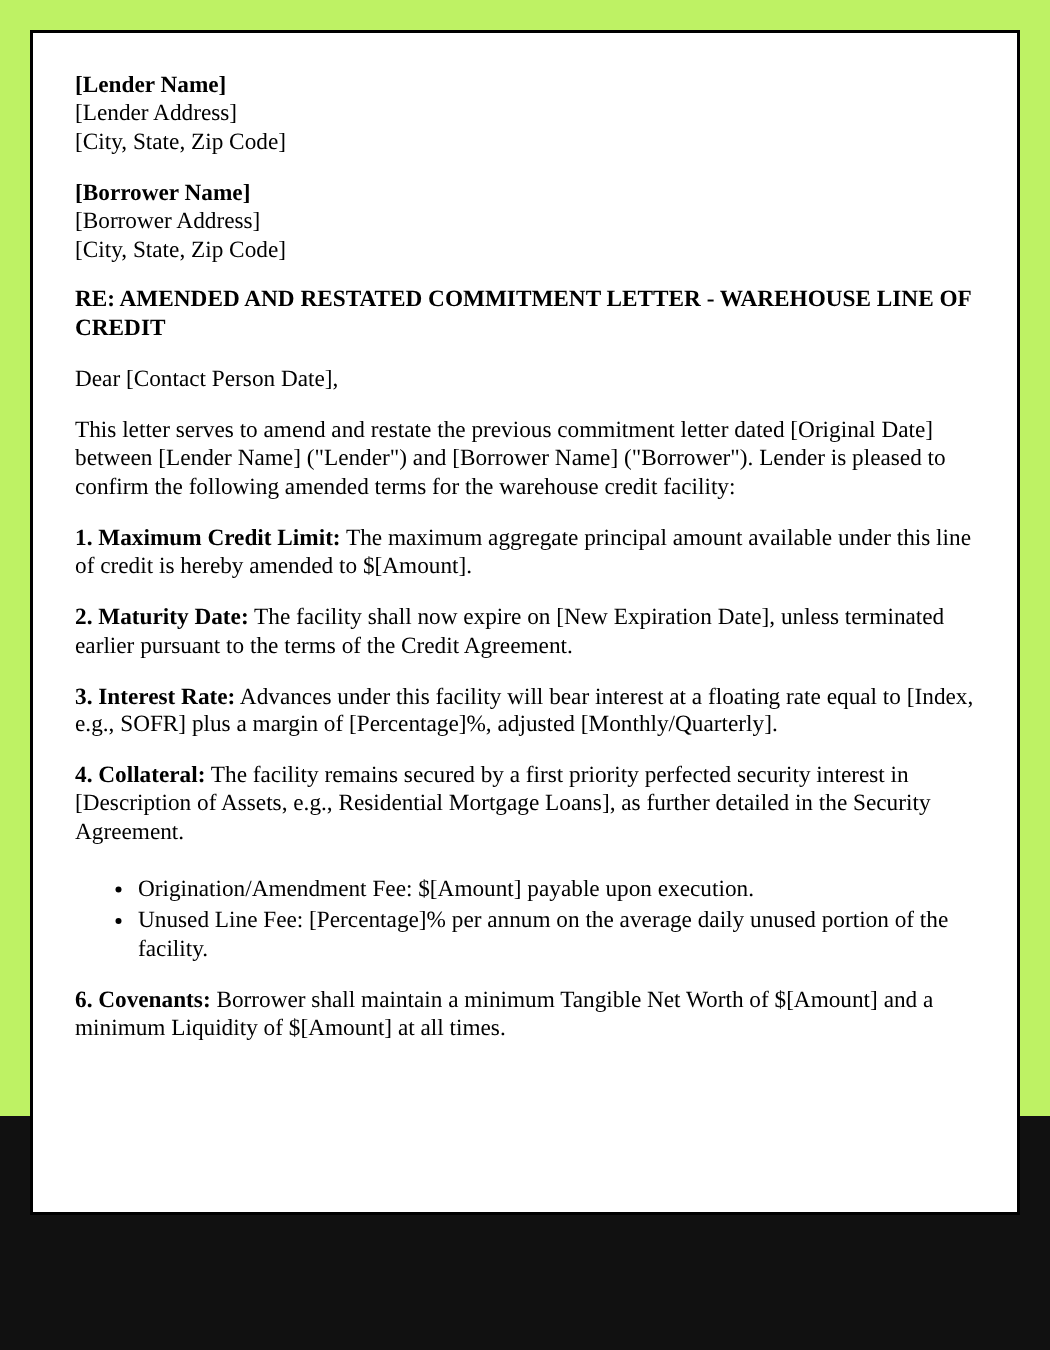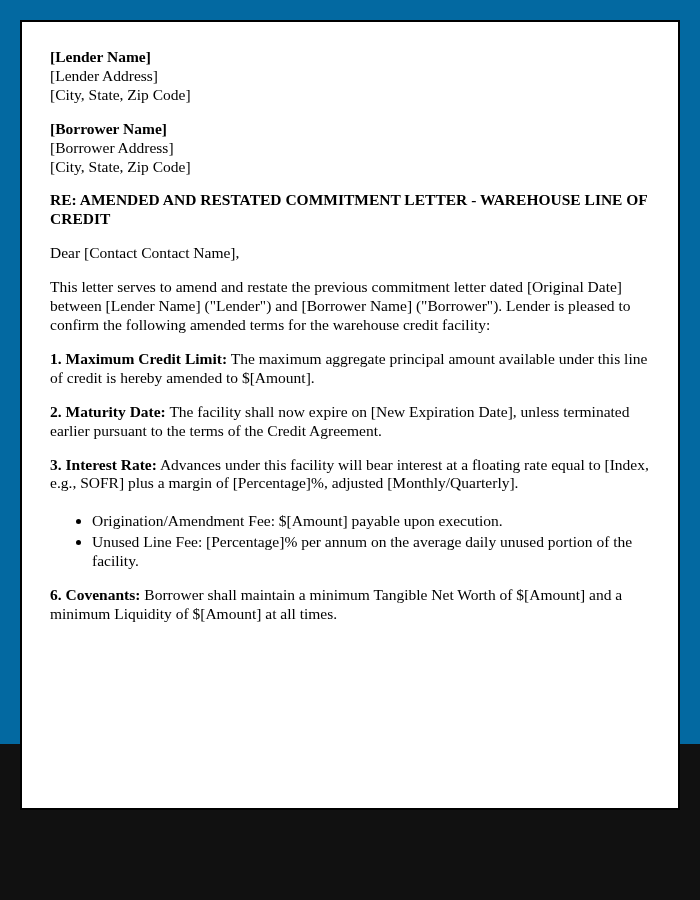--- a/index.html
+++ b/index.html
@@ -5,21 +5,21 @@
   * { box-sizing: border-box; margin: 0; padding: 0; }
   html, body {
     width: 700px;
     height: 900px;
     background: #111111;
     font-family: "Liberation Serif", "DejaVu Serif", serif;
   }
   .page {
     width: 700px;
     height: 744px;
-    background: #0369a1;
+    background: #bef264;
     position: relative;
   }
   .frame {
     position: absolute;
     left: 20px;
     top: 20px;
     width: 660px;
     height: 790px;
     border: 2px solid #000000;
     background: #ffffff;
@@ -56,30 +56,31 @@
 
 
       <div class="block tight">
         <div class="bold">[Borrower Name]</div>
         <div>[Borrower Address]</div>
         <div>[City, State, Zip Code]</div>
       </div>
 
       <div class="block subject">RE: AMENDED AND RESTATED COMMITMENT LETTER - WAREHOUSE LINE OF CREDIT</div>
 
-      <div class="block">Dear [Contact Contact Name],</div>
+      <div class="block">Dear [Contact Person Date],</div>
 
       <div class="block">This letter serves to amend and restate the previous commitment letter dated [Original Date] between [Lender Name] ("Lender") and [Borrower Name] ("Borrower"). Lender is pleased to confirm the following amended terms for the warehouse credit facility:</div>
 
       <div class="block"><span class="bold">1. Maximum Credit Limit:</span><span> The maximum aggregate principal amount available under this line of credit is hereby amended to $[Amount].</span></div>
 
       <div class="block"><span class="bold">2. Maturity Date:</span><span> The facility shall now expire on [New Expiration Date], unless terminated earlier pursuant to the terms of the Credit Agreement.</span></div>
 
       <div class="block"><span class="bold">3. Interest Rate:</span><span> Advances under this facility will bear interest at a floating rate equal to [Index, e.g., SOFR] plus a margin of [Percentage]%, adjusted [Monthly/Quarterly].</span></div>
 
+      <div class="block"><span class="bold">4. Collateral:</span><span> The facility remains secured by a first priority perfected security interest in [Description of Assets, e.g., Residential Mortgage Loans], as further detailed in the Security Agreement.</span></div>
 
 
       <ul class="fees-list">
         <li>Origination/Amendment Fee: $[Amount] payable upon execution.</li>
         <li>Unused Line Fee: [Percentage]% per annum on the average daily unused portion of the facility.</li>
       </ul>
 
       <div class="block"><span class="bold">6. Covenants:</span><span> Borrower shall maintain a minimum Tangible Net Worth of $[Amount] and a minimum Liquidity of $[Amount] at all times.</span></div>
 
 

